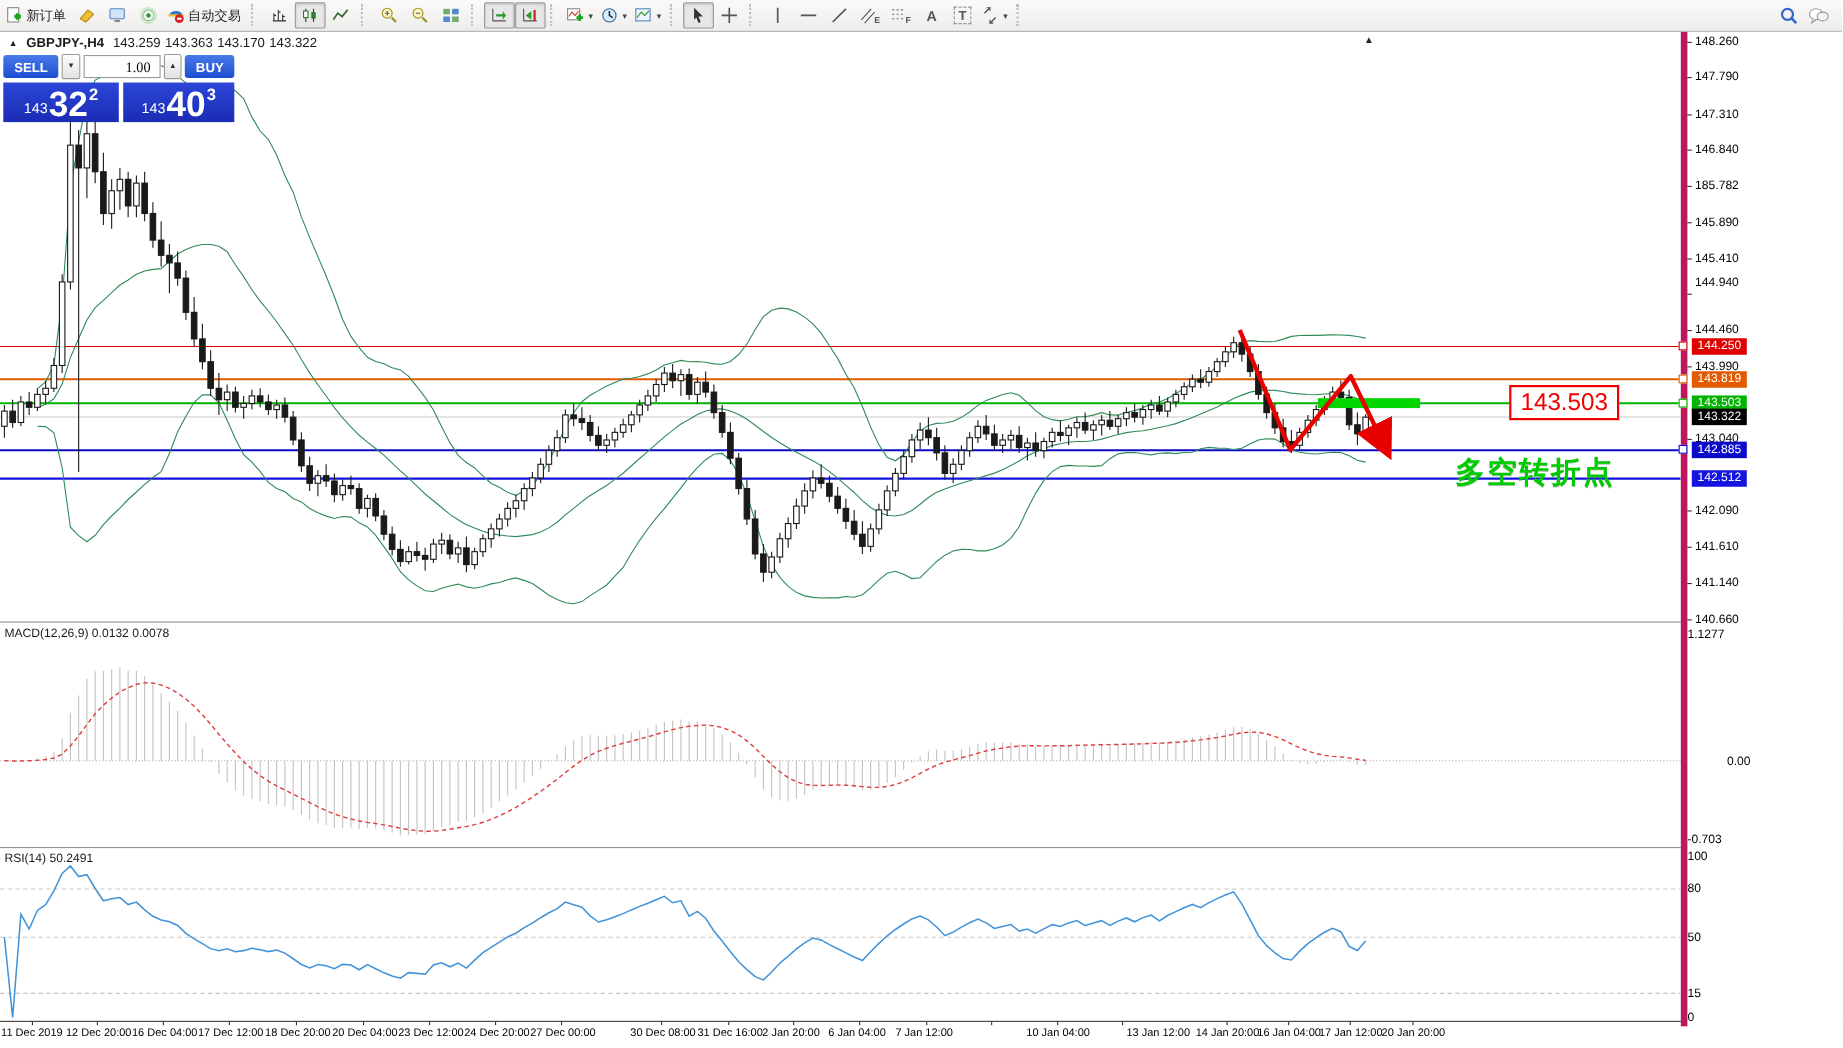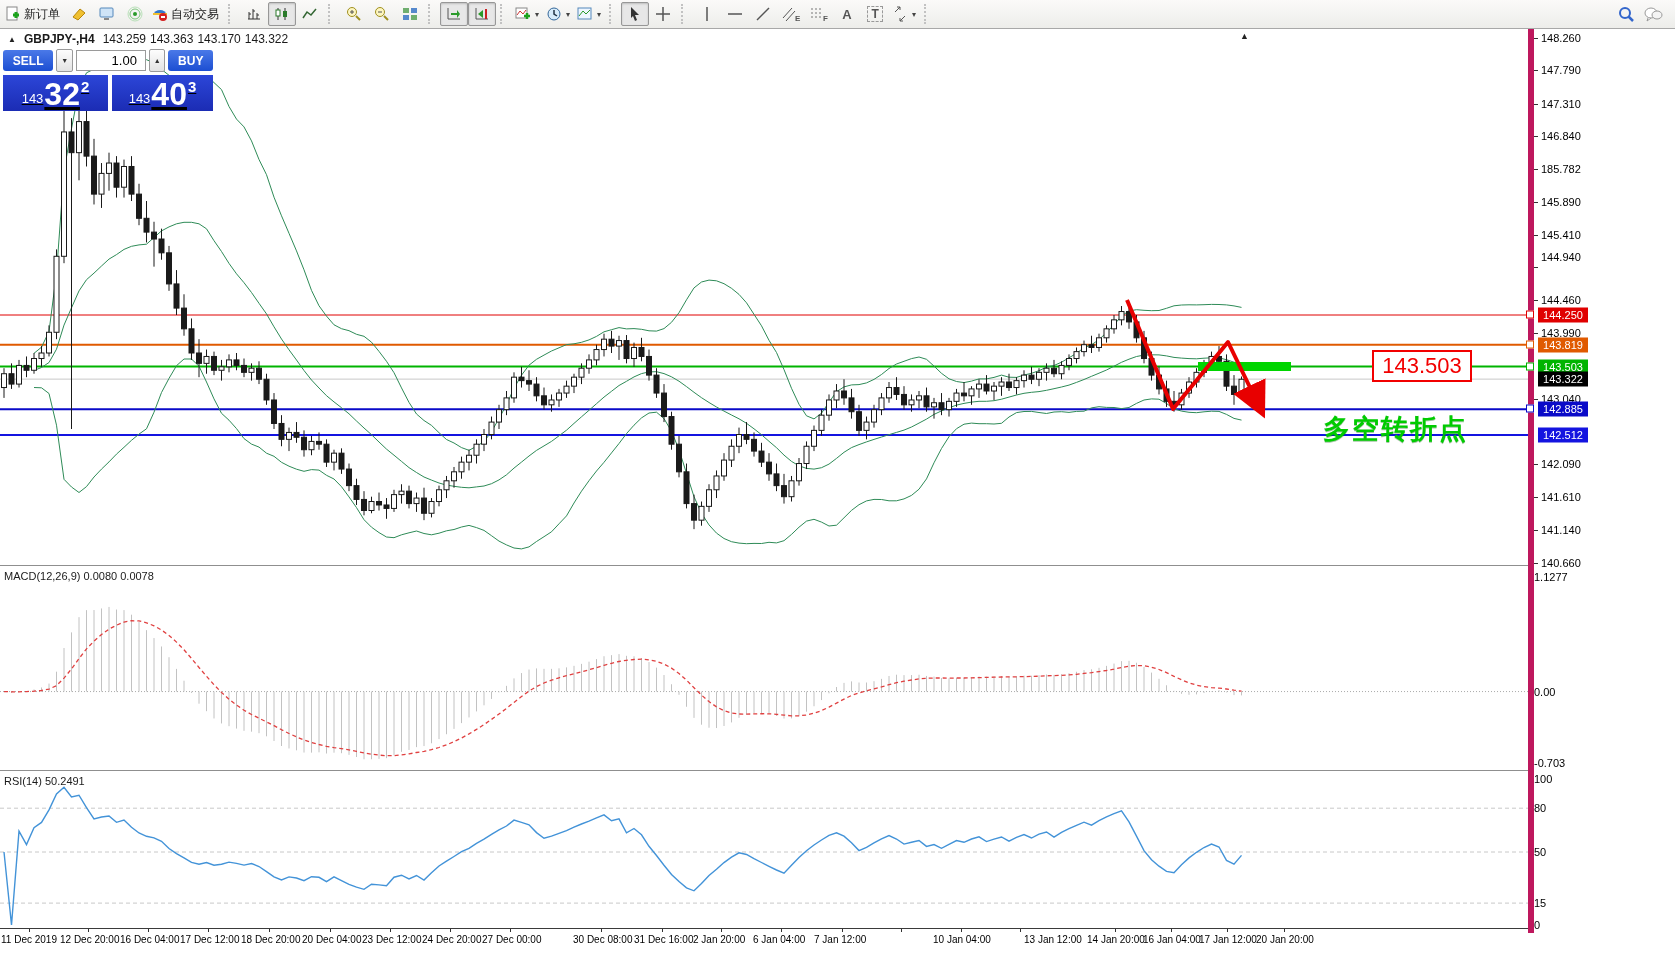--- a/index.html
+++ b/index.html
@@ -36,22 +36,22 @@
   
   #sym-title{position:absolute;left:8px;top:3px;font-size:12px;color:#1a1a1a;display:flex;gap:8px;align-items:center;}
   #collapse{font-size:8px;color:#222;}
   #oneclick{position:absolute;left:3px;top:20px;width:210px;}
   .ocrow1{display:flex;align-items:center;gap:3px;}
   .ocbtn{width:52px;height:21px;border-radius:3px;background:linear-gradient(#4a79e8,#1c4ed2);
     color:#fff;font-size:12px;font-weight:bold;display:flex;align-items:center;justify-content:center;}
   .spin{width:15px;height:21px;background:linear-gradient(#fdfdfd,#e3e3e3);border:1px solid #9a9a9a;border-radius:2px;
     font-size:7px;color:#333;display:flex;align-items:center;justify-content:center;}
   #vol{width:58px;height:19px;border:1px solid #9a9a9a;font-size:13px;text-align:right;padding:0 8px 0 2px;
-    font-family:Liberation Sans, sans-serif;}
-  .ocrow2{display:flex;gap:4px;margin-top:3px;text-decoration:underline;}
+    font-family:Liberation Serif, serif;}
+  .ocrow2{display:flex;gap:4px;margin-top:3px;}
   .pricebox{height:34px;background:linear-gradient(#2c46d8,#1b2cb4);color:#fff;display:flex;align-items:flex-end;
     justify-content:center;padding:0 4px 2px 4px;}
   .pb-small{font-size:13px;margin:0 1px 3px 0;}
   .pb-big{font-size:32px;line-height:30px;font-weight:bold;}
   .pb-sup{font-size:15px;margin:0 0 14px 1px;font-weight:bold;}
   #sellbox{width:99px;}  #buybox{width:95px;}
   
   #callout{position:absolute;border:2px solid #f20000;background:#fff;color:#f20000;
     font-size:22px;text-align:center;z-index:5;}
   #cnnote{position:absolute;color:#00cb00;font-size:27px;font-weight:bold;letter-spacing:2px;
@@ -911,33 +911,33 @@
         <div class="pricebox" id="buybox">
           <span class="pb-small">143</span>
           <span class="pb-big">40</span>
           <span class="pb-sup">3</span>
         </div>
       </div>
     </div>
 
     <div class="pane-label" style="left:4px;top:541px;">
       <span>MACD(12,26,9)</span>
-      <span>0.0080</span>
+      <span>0.0132</span>
       <span>0.0078</span>
     </div>
     <div class="pane-label" style="left:4px;top:746px;">
       <span>RSI(14)</span>
       <span>50.2491</span>
     </div>
 
     <div id="callout" style="left: 1372px; top: 321px; width: 96px; height: 28px; line-height: 28px;">143.503</div>
     <div id="cnnote" style="left: 1323px; top: 382px; color: rgb(0, 203, 0);">多空转折点</div>
     <div id="scrollmark" style="left:1240px;top:2px;">▲</div>
   <div class="scale-label" style="top: 548px;">1.1277</div>
-      <div class="scale-label" style="top: 663px;">0.00</div>
+      <div class="scale-label" style="top: 663px; padding-left: 36px;">0.00</div>
       <div class="scale-label" style="top: 734px;">-0.703</div>
       <div class="scale-label" style="top: 750px;">100</div>
       <div class="scale-label" style="top: 779px;">80</div>
       <div class="scale-label" style="top: 823px;">50</div>
       <div class="scale-label" style="top: 874px;">15</div>
       <div class="scale-label" style="top: 896px;">0</div>
     </div>
 </div>
 
 </body></html>

